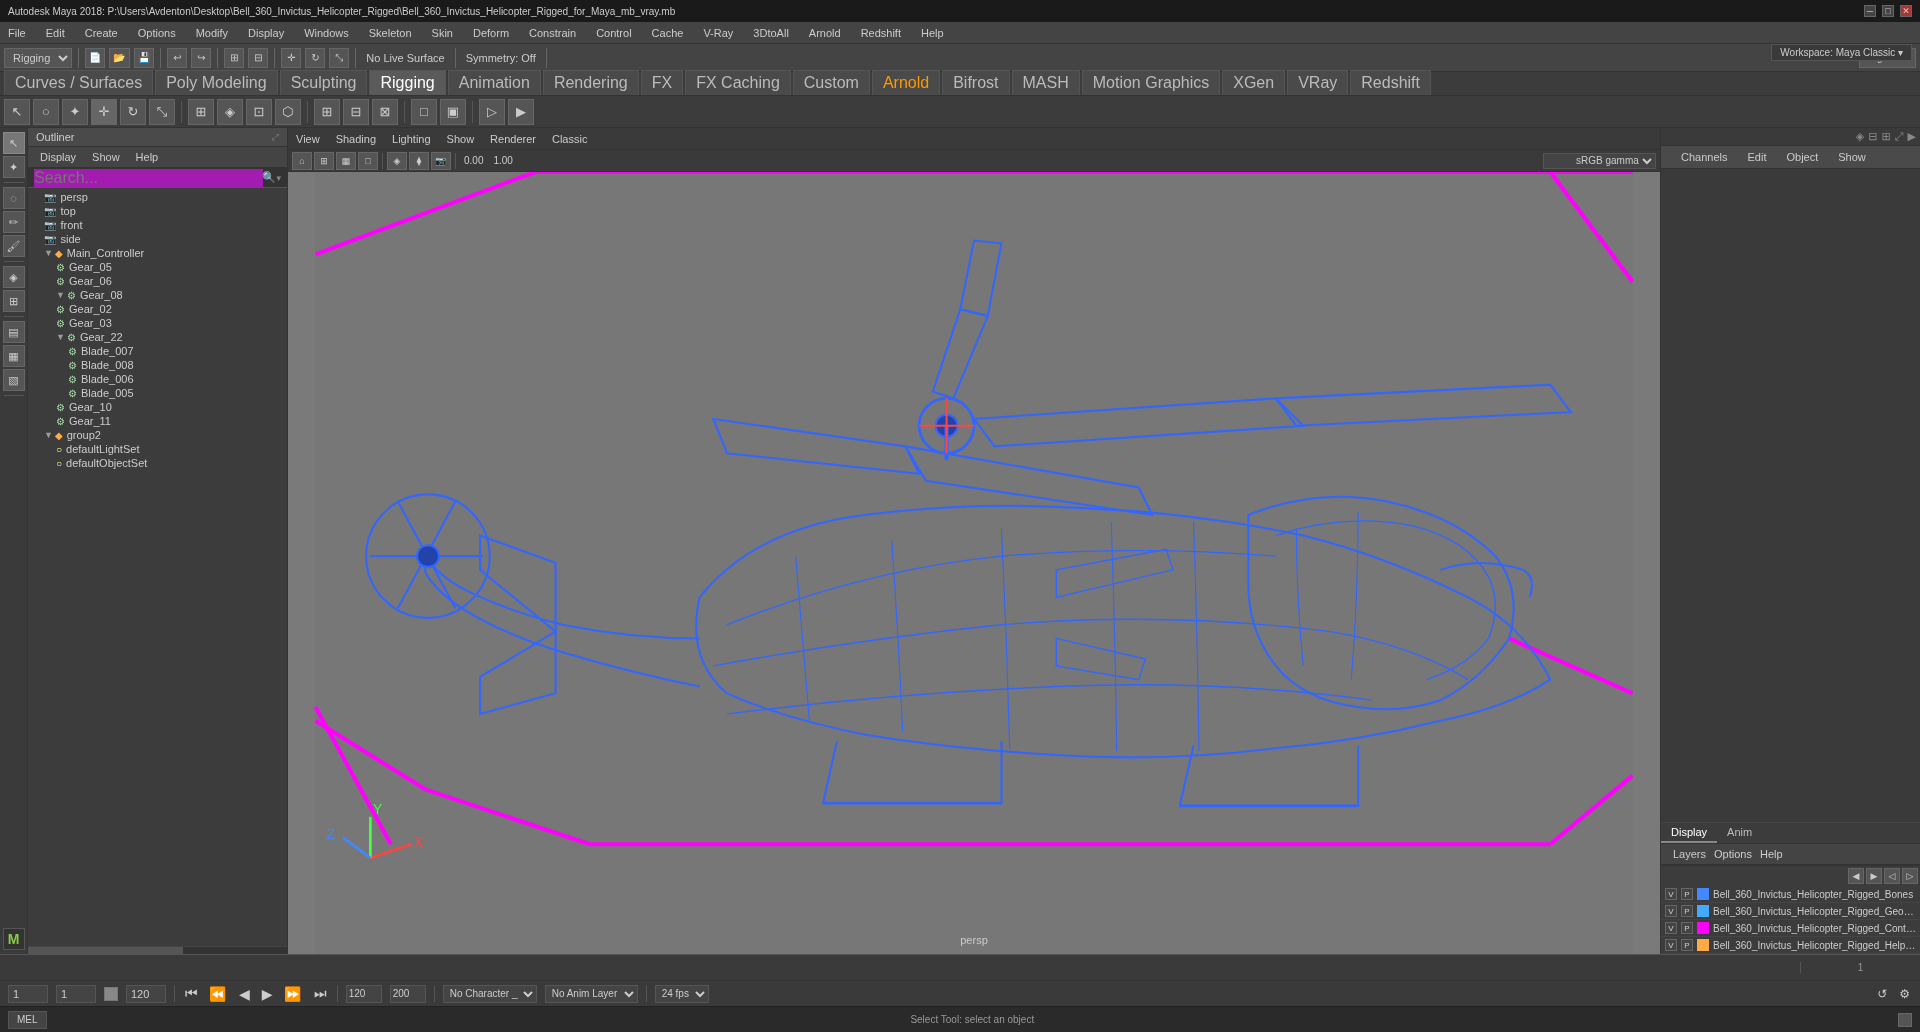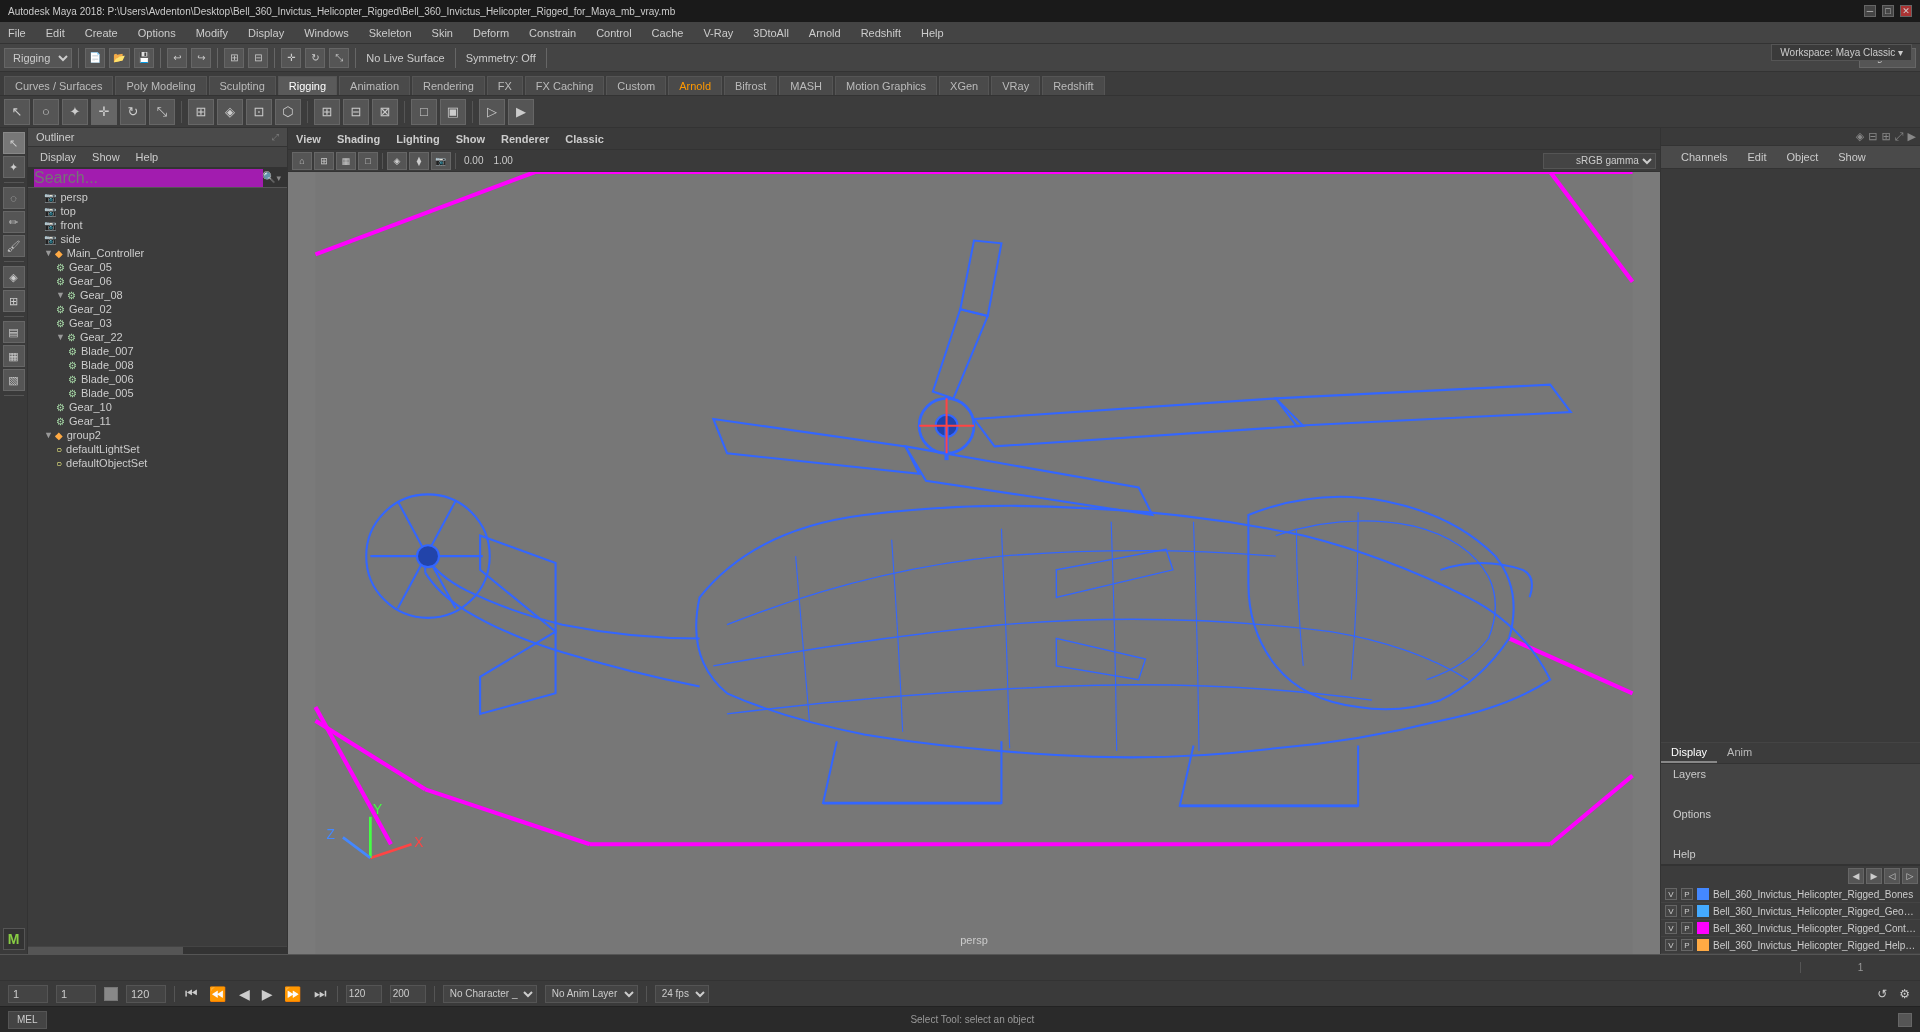--- a/index.html
+++ b/index.html
@@ -16,21 +16,21 @@
 
     
     #toolbar1 { background: #444; height: 28px; display: flex; align-items: center; padding: 0 4px; gap: 4px; border-bottom: 1px solid #333; }
     .toolbar-select { background: #555; border: 1px solid #666; color: #ccc; font-size: 11px; height: 20px; padding: 0 4px; cursor: pointer; }
     .toolbar-btn { background: #555; border: 1px solid #666; color: #ccc; font-size: 10px; height: 20px; min-width: 20px; padding: 0 3px; cursor: pointer; display: flex; align-items: center; justify-content: center; }
     .toolbar-separator { width: 1px; height: 20px; background: #666; margin: 0 2px; }
     .toolbar-label { color: #ccc; font-size: 11px; padding: 0 4px; }
 
     
     #tabs-row { background: #3c3c3c; height: 24px; display: flex; align-items: flex-end; padding: 0 4px; border-bottom: 1px solid #333; }
-    .tab { padding: 3px 10px; font-size: 11px; cursor: pointer; color: #bbb; background: #4a4a4a; border: 1px solid #555; border-bottom: none; margin-right: 2px; }
+    .tab { padding: 3px 10px; font-size: 16px; cursor: pointer; color: #bbb; background: #4a4a4a; border: 1px solid #555; border-bottom: none; margin-right: 2px; }
     .tab.active { background: #5a5a5a; color: #fff; }
     .tab.highlighted { color: #f90; }
 
     
     #icon-toolbar { background: #3c3c3c; height: 32px; display: flex; align-items: center; padding: 0 4px; gap: 3px; border-bottom: 1px solid #333; }
     .icon-btn { width: 26px; height: 26px; background: #555; border: 1px solid #666; display: flex; align-items: center; justify-content: center; cursor: pointer; font-size: 13px; color: #ccc; }
 
     
     #main-layout { display: flex; height: calc(1032px - 22px - 22px - 28px - 24px - 32px - 26px - 26px - 26px); }
 
@@ -53,37 +53,37 @@
     .indent3 { padding-left: 40px; }
     .item-icon { margin-right: 4px; font-size: 10px; }
     .expand-arrow { margin-right: 2px; font-size: 9px; color: #999; }
     .camera-icon { color: #88aaff; }
     .gear-icon-c { color: #aaddaa; }
     .group-icon { color: #ffaa44; }
     .light-icon { color: #ffff88; }
 
     
     #viewport { flex: 1; position: relative; background: #666; overflow: hidden; }
-    #viewport-header { background: #3a3a3a; height: 22px; display: flex; align-items: center; padding: 0 4px; gap: 8px; border-bottom: 1px solid #333; font-weight: bold; }
+    #viewport-header { background: #3a3a3a; height: 22px; display: flex; align-items: center; padding: 0 4px; gap: 8px; border-bottom: 1px solid #333; }
     #viewport-toolbar { background: #3a3a3a; height: 22px; display: flex; align-items: center; padding: 0 4px; gap: 2px; border-bottom: 1px solid #333; font-size: 10px; }
     #viewport-canvas { width: 100%; height: calc(100% - 44px); position: relative; background: #7a7a7a; overflow: hidden; }
 
     
     #heli-svg { position: absolute; top: 0; left: 0; width: 100%; height: 100%; }
 
     
     #viewport-label { position: absolute; bottom: 8px; left: 50%; transform: translateX(-50%); color: #ccc; font-size: 11px; }
 
     
     #right-panel { width: 260px; background: #3c3c3c; border-left: 1px solid #333; display: flex; flex-direction: column; }
     #right-panel-header { background: #4a4a4a; padding: 3px 16px; font-size: 11px; color: #ccc; border-bottom: 1px solid #333; display: flex; gap: 12px; }
     #display-anim-tabs { display: flex; border-bottom: 1px solid #333; }
     .da-tab { padding: 3px 10px; font-size: 11px; cursor: pointer; color: #bbb; }
     .da-tab.active { color: #fff; border-bottom: 2px solid #888; }
-    .layers-menu { display: flex; gap: 24px; padding: 2px 8px; background: #444; border-bottom: 1px solid #333; font-size: 11px; color: #bbb; flex-direction: column; }
+    .layers-menu { display: flex; gap: 0; padding: 2px 8px; background: #444; border-bottom: 1px solid #333; font-size: 11px; color: #bbb; }
     .layer-item { display: flex; align-items: center; gap: 4px; padding: 2px 4px; font-size: 10px; color: #ccc; border-bottom: 1px solid #444; }
     .layer-vp { width: 12px; height: 12px; border: 1px solid #666; background: #444; font-size: 8px; display: flex; align-items: center; justify-content: center; }
     .layer-color { width: 12px; height: 12px; }
     .layer-name { font-size: 10px; color: #ccc; flex: 1; overflow: hidden; text-overflow: ellipsis; white-space: nowrap; }
     .layer-controls { display: flex; align-items: center; padding: 2px; border-top: 1px solid #333; justify-content: flex-end; gap: 2px; }
     .layer-ctrl-btn { width: 16px; height: 16px; background: #555; border: 1px solid #666; font-size: 9px; display: flex; align-items: center; justify-content: center; cursor: pointer; color: #ccc; }
 
     
     #bottom-bar { background: #3a3a3a; height: 26px; display: flex; align-items: center; padding: 0 8px; gap: 8px; border-top: 1px solid #333; }
     .bottom-input { background: #444; border: 1px solid #555; color: #ccc; font-size: 11px; height: 18px; width: 40px; padding: 0 4px; }

